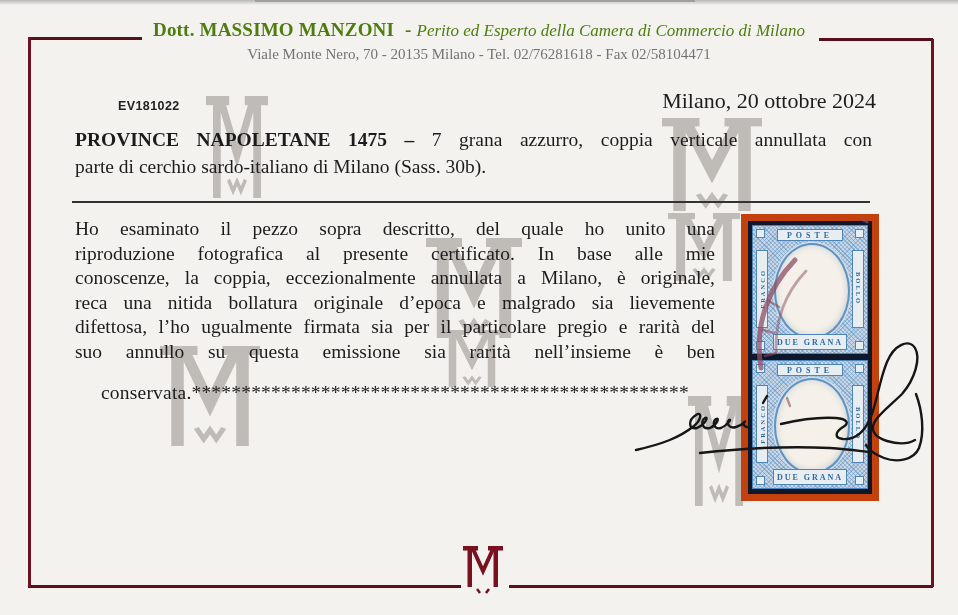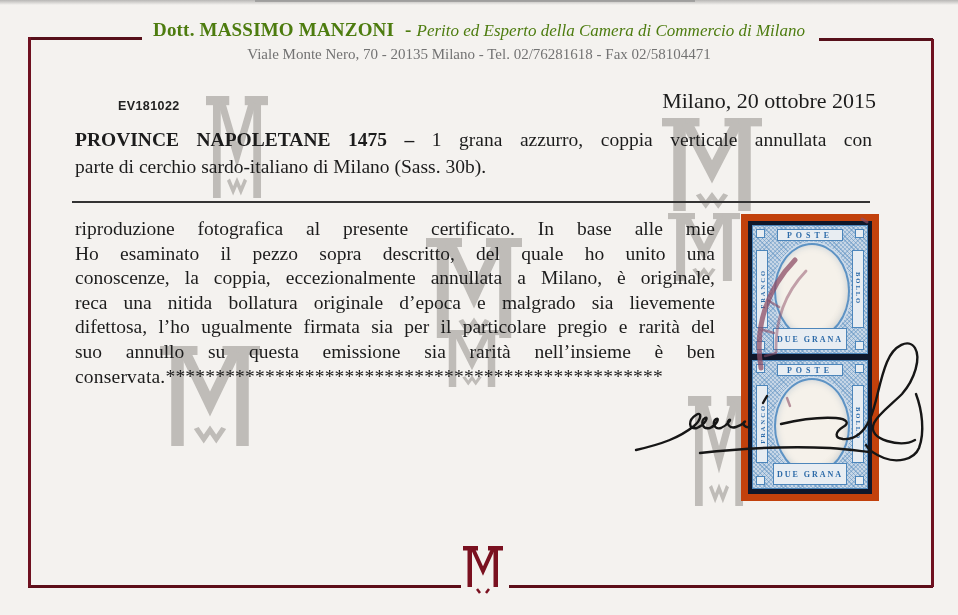--- a/index.html
+++ b/index.html
@@ -34,35 +34,35 @@
     font-weight:bold;font-size:12.5px;letter-spacing:.4px;color:#222;z-index:2;padding-left:43px;}
   .date{left:476px;top:88px;width:400px;text-align:right;font-size:22px;z-index:2;}
   
   .subject{left:75px;top:127px;width:797px;font-size:19.5px;line-height:26.5px;z-index:2;}
   .jline{text-align:justify;text-align-last:justify;}
   .subject .b{font-weight:bold;}
   
   .sep{left:72px;top:201px;width:798px;height:2px;background:#333;z-index:2;}
   
   .body-par{left:75px;top:217px;width:640px;font-size:19.5px;line-height:24.6px;z-index:2;}
-  .body-par .last{text-align:left;white-space:nowrap;letter-spacing:.2px;}
+  .body-par .last{text-align:center;white-space:nowrap;letter-spacing:.2px;margin-top:16px;}
   
   .photo{left:741px;top:214px;width:138px;height:287px;box-sizing:border-box;
     border:7px solid #c2410c;background:#0f172a;z-index:3;}
   .stamp{position:absolute;left:4px;width:116px;height:129px;
     background:
       repeating-linear-gradient(45deg,rgba(77,134,187,.45) 0 1px,rgba(0,0,0,0) 1px 3px),
       repeating-linear-gradient(135deg,rgba(77,134,187,.35) 0 1px,rgba(0,0,0,0) 1px 3px),
       #c7d6e6;
     border:1px solid #4d86bb;box-sizing:border-box;}
   .st1{top:4px;} .st2{top:139px;}
   .tab{position:absolute;background:#e8edf2;border:1px solid #4d86bb;color:#2c6aa8;
     display:flex;align-items:center;justify-content:center;box-sizing:border-box;}
   .tab-top{left:24px;top:3px;width:66px;height:12px;font-size:8px;letter-spacing:4px;font-weight:bold;}
-  .tab-bot{left:20px;bottom:3px;width:74px;height:22px;font-size:8px;letter-spacing:2px;font-weight:bold;}
+  .tab-bot{left:20px;bottom:3px;width:74px;height:16px;font-size:8px;letter-spacing:2px;font-weight:bold;}
   .tab-l{left:3px;top:24px;width:12px;height:78px;}
   .tab-r{right:3px;top:24px;width:12px;height:78px;}
   .tab-l span{writing-mode:vertical-rl;transform:rotate(180deg);font-size:6.5px;letter-spacing:2px;font-weight:bold;}
   .tab-r span{writing-mode:vertical-rl;font-size:6.5px;letter-spacing:2px;font-weight:bold;}
   .sq{position:absolute;width:9px;height:9px;background:#e8edf2;border:1px solid #4d86bb;box-sizing:border-box;}
   .sq.tl{left:3px;top:3px;} .sq.tr{right:3px;top:3px;}
   .sq.bl{left:3px;bottom:3px;} .sq.br{right:3px;bottom:3px;}
   .oval{position:absolute;left:21px;top:17px;width:72px;height:92px;border-radius:50%;
     background:radial-gradient(ellipse at 45% 40%,#f5f1ea 60%,#e7dfd3 100%);
     border:2px solid #5e93c4;box-shadow:0 0 0 1.5px #cfdcea, inset 0 0 7px rgba(90,130,170,.3);}
@@ -115,35 +115,35 @@
 <div class="abs h-top-l"></div>
 <div class="abs h-top-r"></div>
 <div class="abs h-bot-l"></div>
 <div class="abs h-bot-r"></div>
 
 <div class="abs hdr"><span class="nm">Dott. MASSIMO MANZONI</span><span class="nm" style="padding:0"> - </span><span class="rl">Perito ed Esperto della Camera di Commercio di Milano</span>
 </div>
 <div class="abs hdr-addr">Viale Monte Nero, 70 - 20135 Milano - Tel. 02/76281618 - Fax 02/58104471</div>
 
 <div class="abs ref">EV181022</div>
-<div class="abs date">Milano, 20 ottobre 2015</div>
+<div class="abs date">Milano, 20 ottobre 2024</div>
 
 <div class="abs subject">
   <div class="jline"><span class="b">PROVINCE NAPOLETANE 1475</span>
     <span class="b">–</span>
-    <span>1 grana azzurro, coppia verticale annullata con</span>
+    <span>7 grana azzurro, coppia verticale annullata con</span>
   </div>
   <div>parte di cerchio sardo-italiano di Milano (Sass. 30b).</div>
 </div>
 
 <div class="abs sep"></div>
 
 <div class="abs body-par">
+  <div class="jline">Ho esaminato il pezzo sopra descritto, del quale ho unito una</div>
   <div class="jline">riproduzione fotografica al presente certificato. In base alle mie</div>
-  <div class="jline">Ho esaminato il pezzo sopra descritto, del quale ho unito una</div>
   <div class="jline">conoscenze, la coppia, eccezionalmente annullata a Milano, è originale,</div>
   <div class="jline">reca una nitida bollatura originale d’epoca e malgrado sia lievemente</div>
   <div class="jline">difettosa, l’ho ugualmente firmata sia per il particolare pregio e rarità del</div>
   <div class="jline">suo annullo su questa emissione sia rarità nell’insieme è ben</div>
   <div class="last">conservata.**************************************************</div>
 </div>
 
 <div class="abs photo">
   <div class="stamp st1">
     <div class="sq tl"></div>

